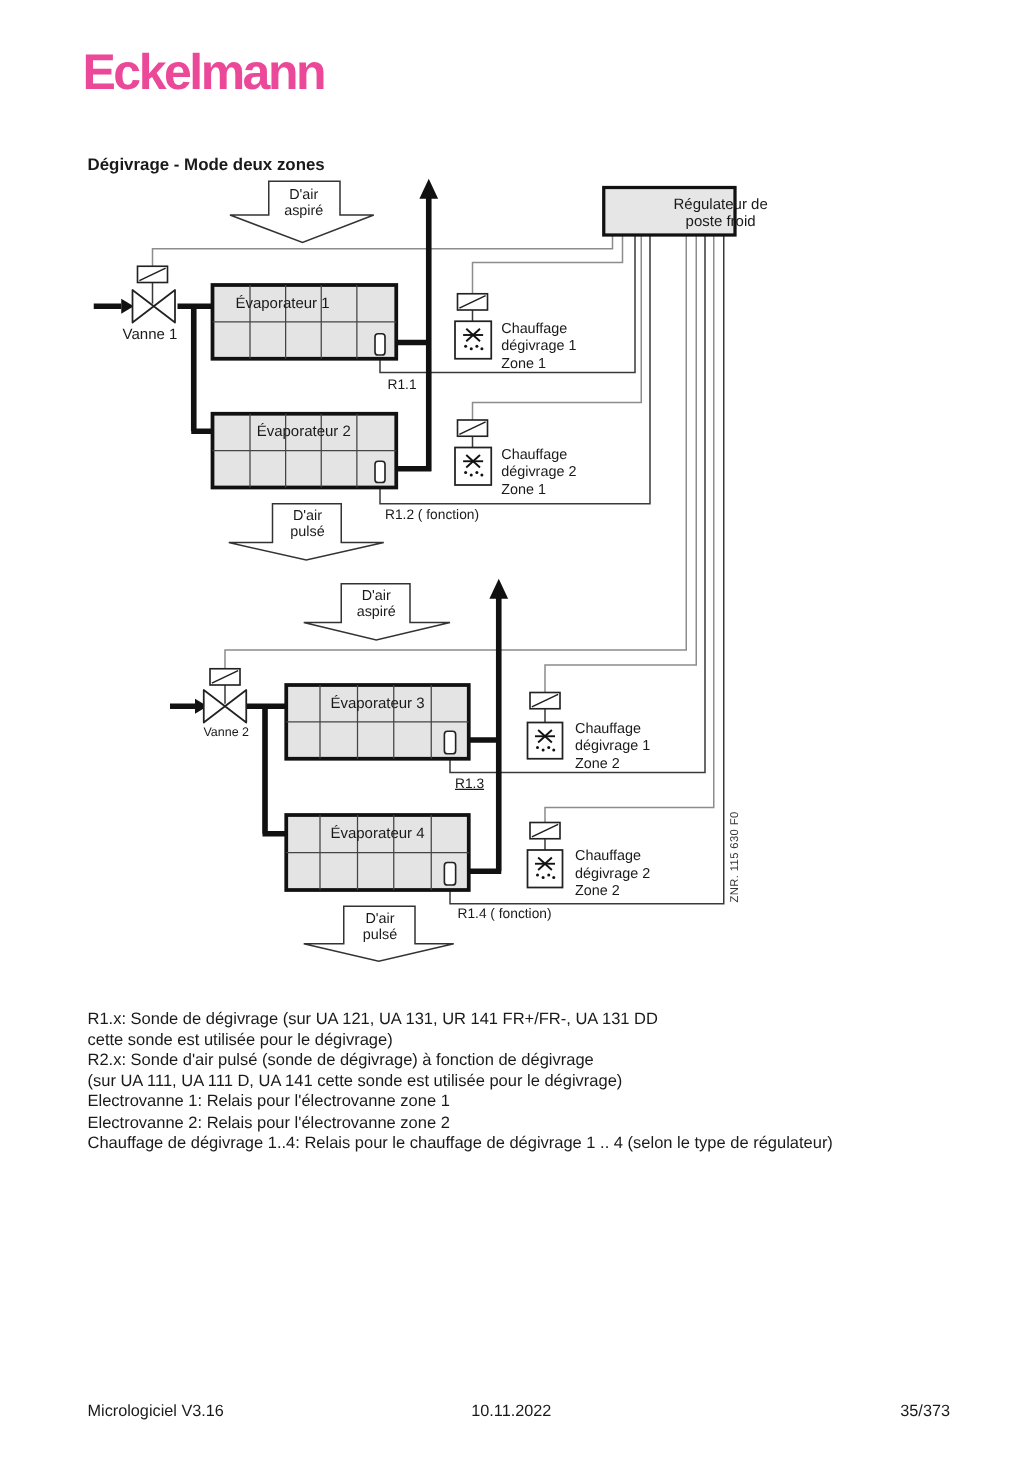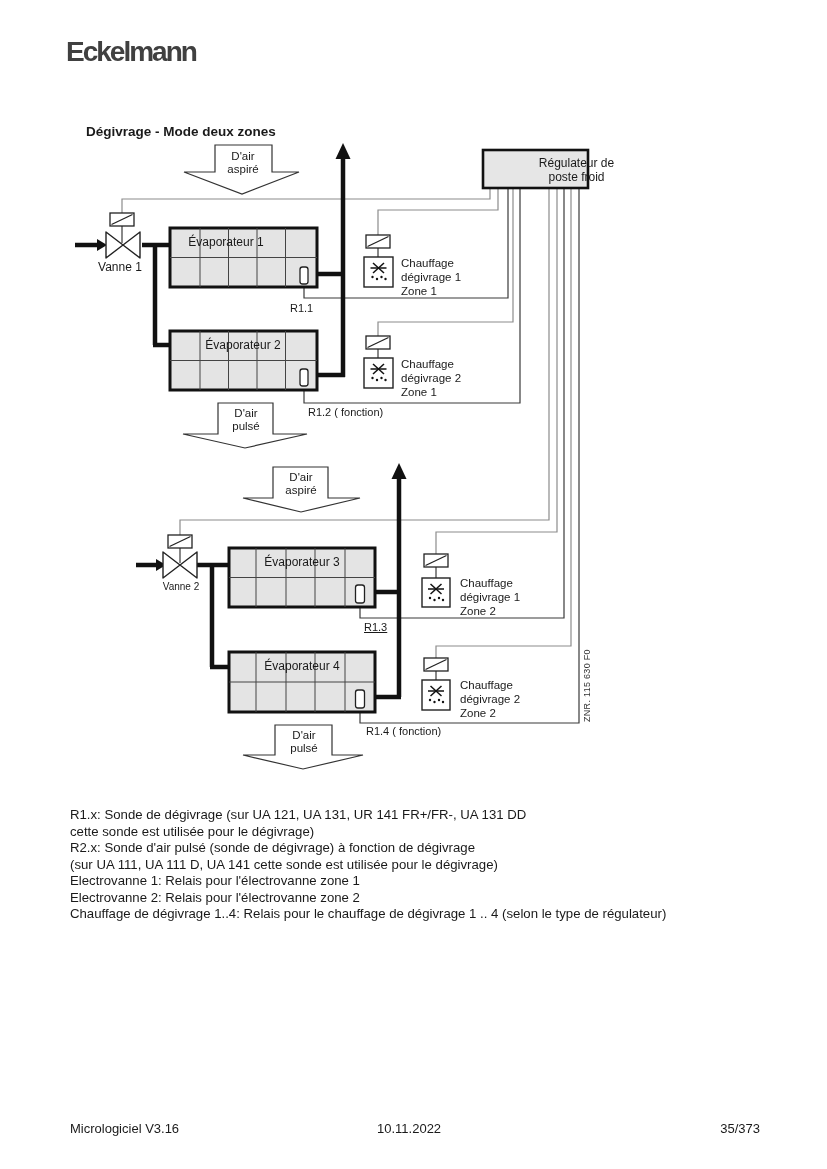--- a/index.html
+++ b/index.html
@@ -2,22 +2,22 @@
 <html><head>
 <meta charset="utf-8">
 <style>
   html,body{margin:0;padding:0;background:#9a9a9a;}
   .page{
     position:relative;width:827px;height:1169px;margin:0 auto;
     background:#ffffff;overflow:hidden;
     font-family:"Liberation Sans","DejaVu Sans",sans-serif;color:#1a1a1a;
   }
   .abs{position:absolute;}
-  .logo{left:66px;top:36px;font-size:28px;font-weight:bold;letter-spacing:-2px;color:#404040;}
-  .title{left:70px;top:124px;font-size:13.5px;font-weight:bold;margin-left:16px;}
+  .logo{left:66px;top:36px;font-size:40px;font-weight:bold;letter-spacing:-2px;color:#ec4899;}
+  .title{left:70px;top:124px;font-size:13.5px;font-weight:bold;}
   svg.diagram{position:absolute;left:0;top:0;}
   .lbl{position:absolute;font-size:11.5px;line-height:13px;white-space:nowrap;}
   .ctr{transform:translateX(-50%);text-align:center;}
   .banner-text{font-size:11.5px;line-height:13px;}
   .reg-text{left:483px;top:156px;width:105px;text-align:center;font-size:12px;line-height:14px;padding-left:41px;}
   .evap-lbl{font-size:12px;}
   .heater-lbl{line-height:14px;}
   .sensor-lbl{font-size:11px;}
   .znr{left:582px;top:722px;font-size:9px;color:#333;transform:rotate(-90deg);transform-origin:0 0;letter-spacing:.3px;}
   .legend{left:70px;top:771px;font-size:13.2px;line-height:16.5px;margin-top:36px;}
@@ -197,21 +197,21 @@
     <div>Chauffage</div>
       <div>dégivrage 1</div>
       <div>Zone 2</div>
   </div>
   <div class="lbl heater-lbl" style="left:460px;top:678px;">
     <div>Chauffage</div>
       <div>dégivrage 2</div>
       <div>Zone 2</div>
   </div>
 
-  <div class="lbl sensor-lbl" style="left:290px;top:302px;">R1.1</div>
+  <div class="lbl sensor-lbl" style="left:310px;top:302px;">R1.1</div>
   <div class="lbl sensor-lbl" style="left:308px;top:406px;">R1.2 ( fonction)</div>
   <div class="lbl sensor-lbl" style="left:364px;top:621px;text-decoration:underline;">R1.3</div>
   <div class="lbl sensor-lbl" style="left:366px;top:725px;">R1.4 ( fonction)</div>
 
   <div class="abs znr">ZNR. 115 630 F0</div>
 
   <div class="abs legend">
     <div>R1.x: Sonde de dégivrage (sur UA 121, UA 131, UR 141 FR+/FR-, UA 131 DD</div>
     <div>cette sonde est utilisée pour le dégivrage)</div>
     <div>R2.x: Sonde d'air pulsé (sonde de dégivrage) à fonction de dégivrage</div>

